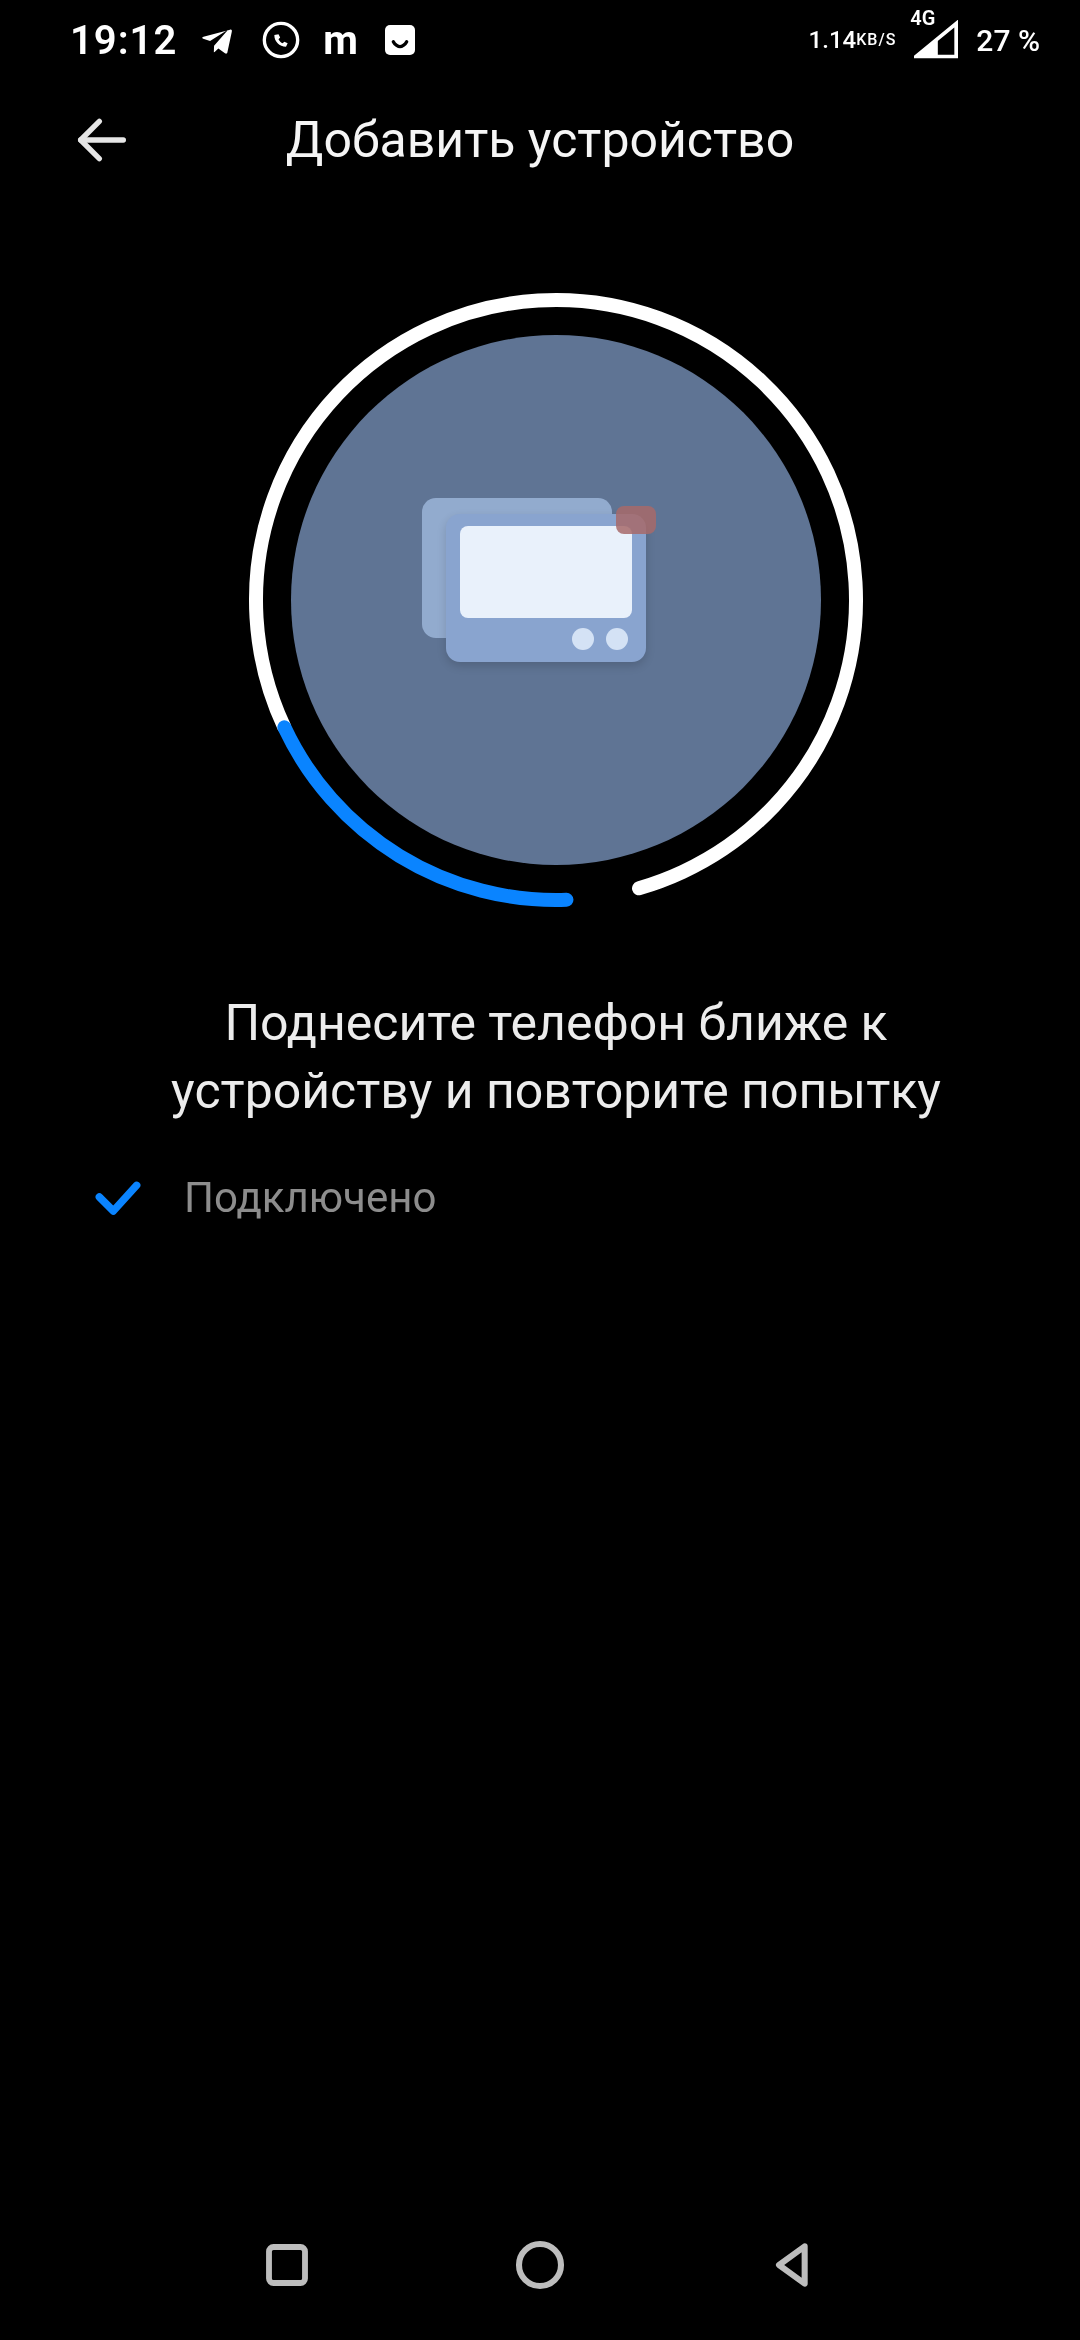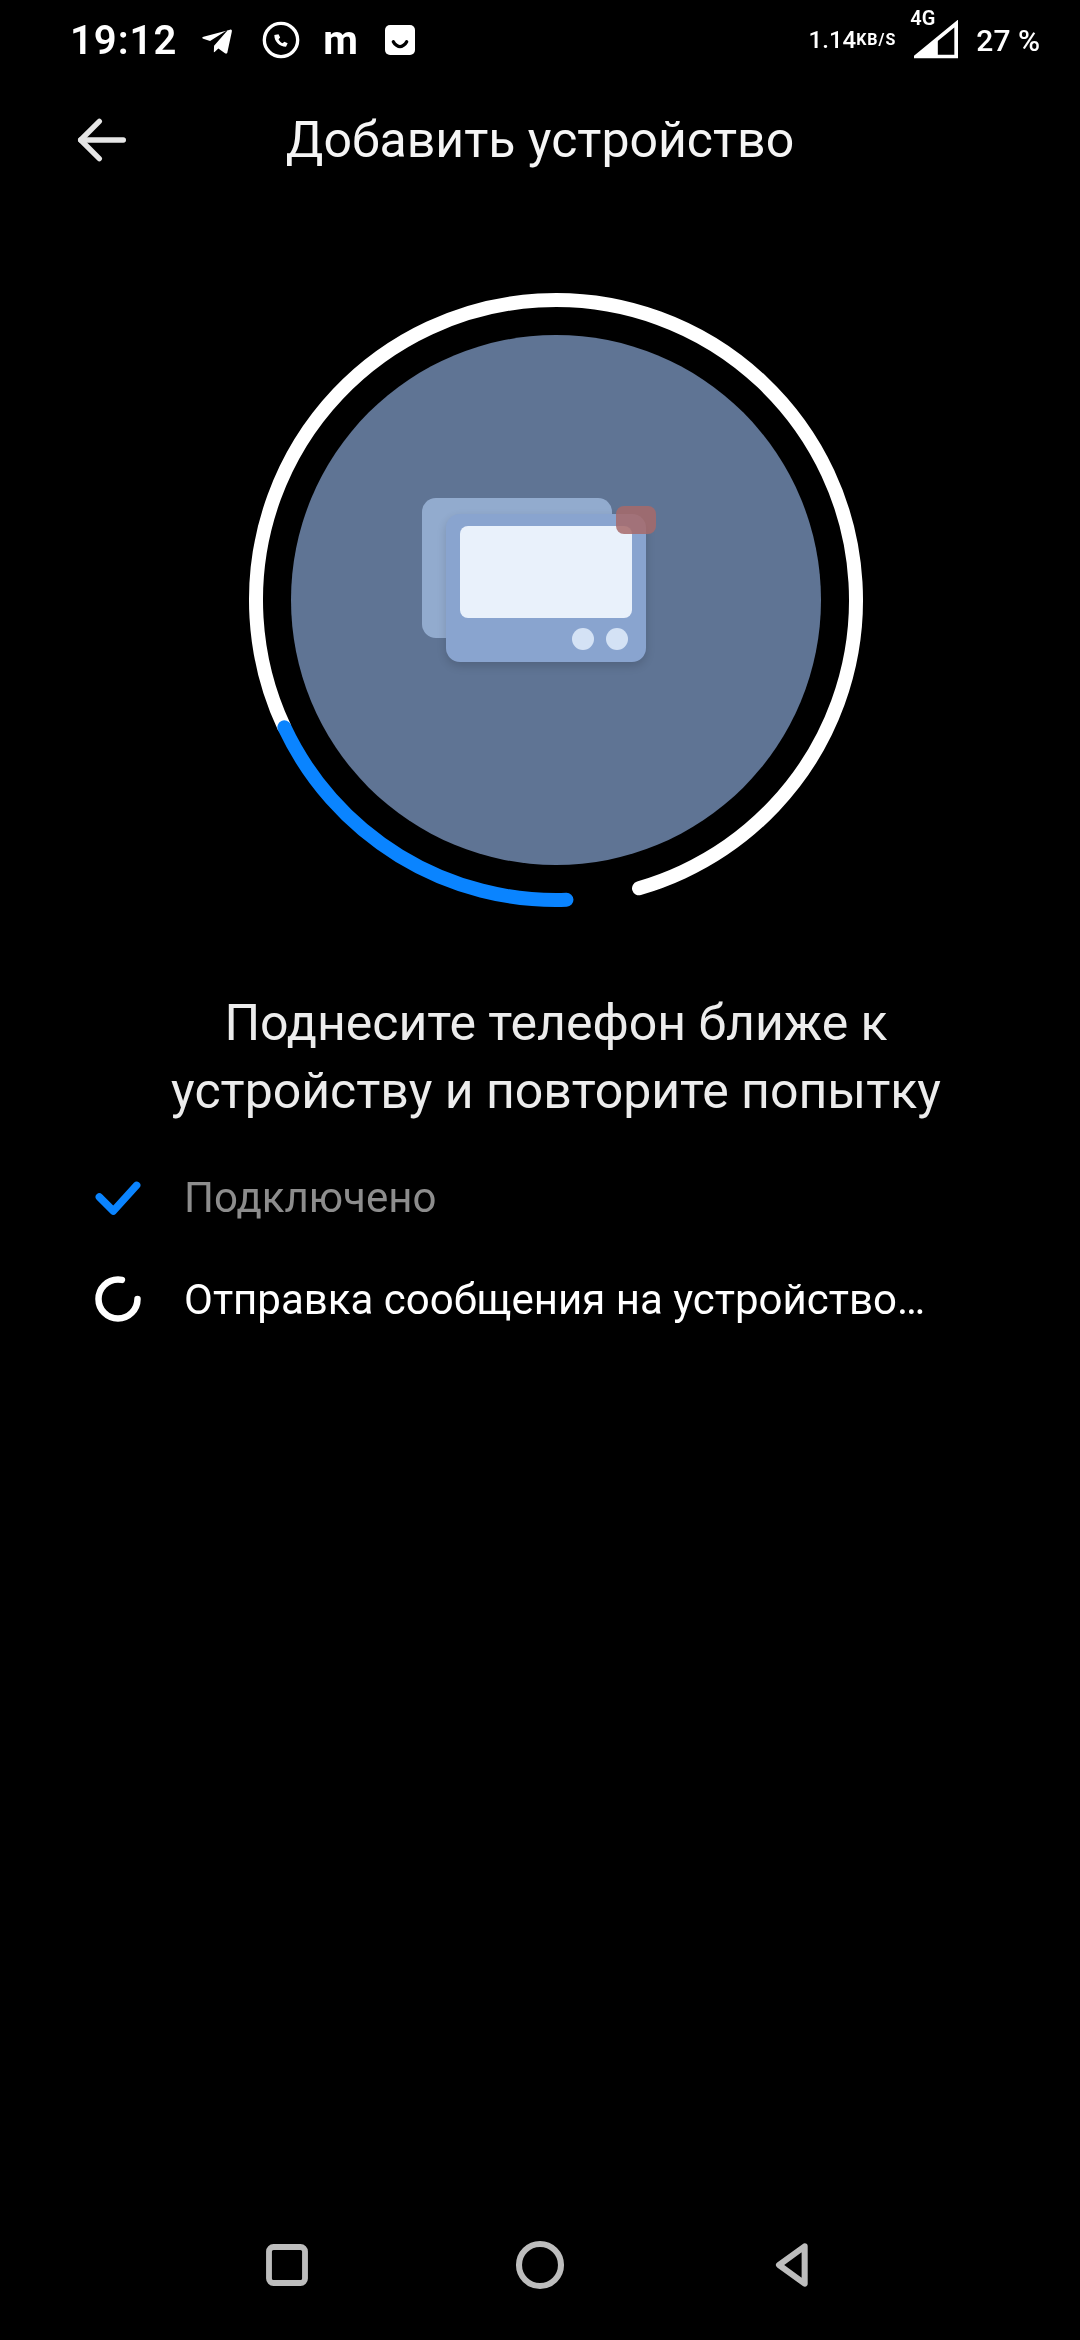--- a/index.html
+++ b/index.html
@@ -21,21 +21,21 @@
       font-size: 38px;
       font-weight: 500;
       color: #fff;
     }
     .status-left { display: flex; gap: 22px; }
     .status-right { display: flex; align-items: center; gap: 18px; }
     .clock { font-size: 40px; letter-spacing: 1px; font-weight: 600; }
     .status-icon { display: inline-flex; align-items: center; justify-content: center; }
     .net-speed { display: flex; flex-direction: row; align-items: center; line-height: 1; }
     .net-speed .val { font-size: 24px; }
-    .net-speed .unit { font-size: 16px; letter-spacing: 1px; font-weight: bold; }
+    .net-speed .unit { font-size: 16px; letter-spacing: 1px; }
     .battery-pct { font-size: 30px; font-weight: 500; }
 
     
     .header {
       height: 120px;
       display: flex;
       align-items: center;
       padding: 0 50px;
       position: relative;
     }
@@ -235,28 +235,20 @@
 
 <div class="steps">
   <div class="step done">
     <span class="step-icon">
       <svg width="56" height="56" viewBox="0 0 24 24" fill="none" stroke="#0a84ff" stroke-width="3.2" stroke-linecap="round" stroke-linejoin="round">
           <polyline points="4 12 10 18 20 7"></polyline>
         </svg>
     </span>
     <span class="step-label">Подключено</span>
   </div>
-  <div class="step active">
-    <span class="step-icon">
-      <svg class="spinner" width="52" height="52" viewBox="0 0 24 24" fill="none" stroke="#fff" stroke-width="3" stroke-linecap="round">
-          <circle cx="12" cy="12" r="9" stroke-dasharray="44 14"></circle>
-        </svg>
-    </span>
-    <span class="step-label">Отправка сообщения на устройство…</span>
-  </div>
 </div>
 
 <div class="nav-bar">
   <div class="nav-btn">
     <svg width="54" height="54" viewBox="0 0 24 24" fill="none" stroke="#bdbdbd" stroke-width="2.6" stroke-linejoin="round">
         <rect x="4" y="4" width="16" height="16" rx="2"></rect>
       </svg>
   </div>
   <div class="nav-btn">
     <svg width="56" height="56" viewBox="0 0 24 24" fill="none" stroke="#bdbdbd" stroke-width="2.6">

